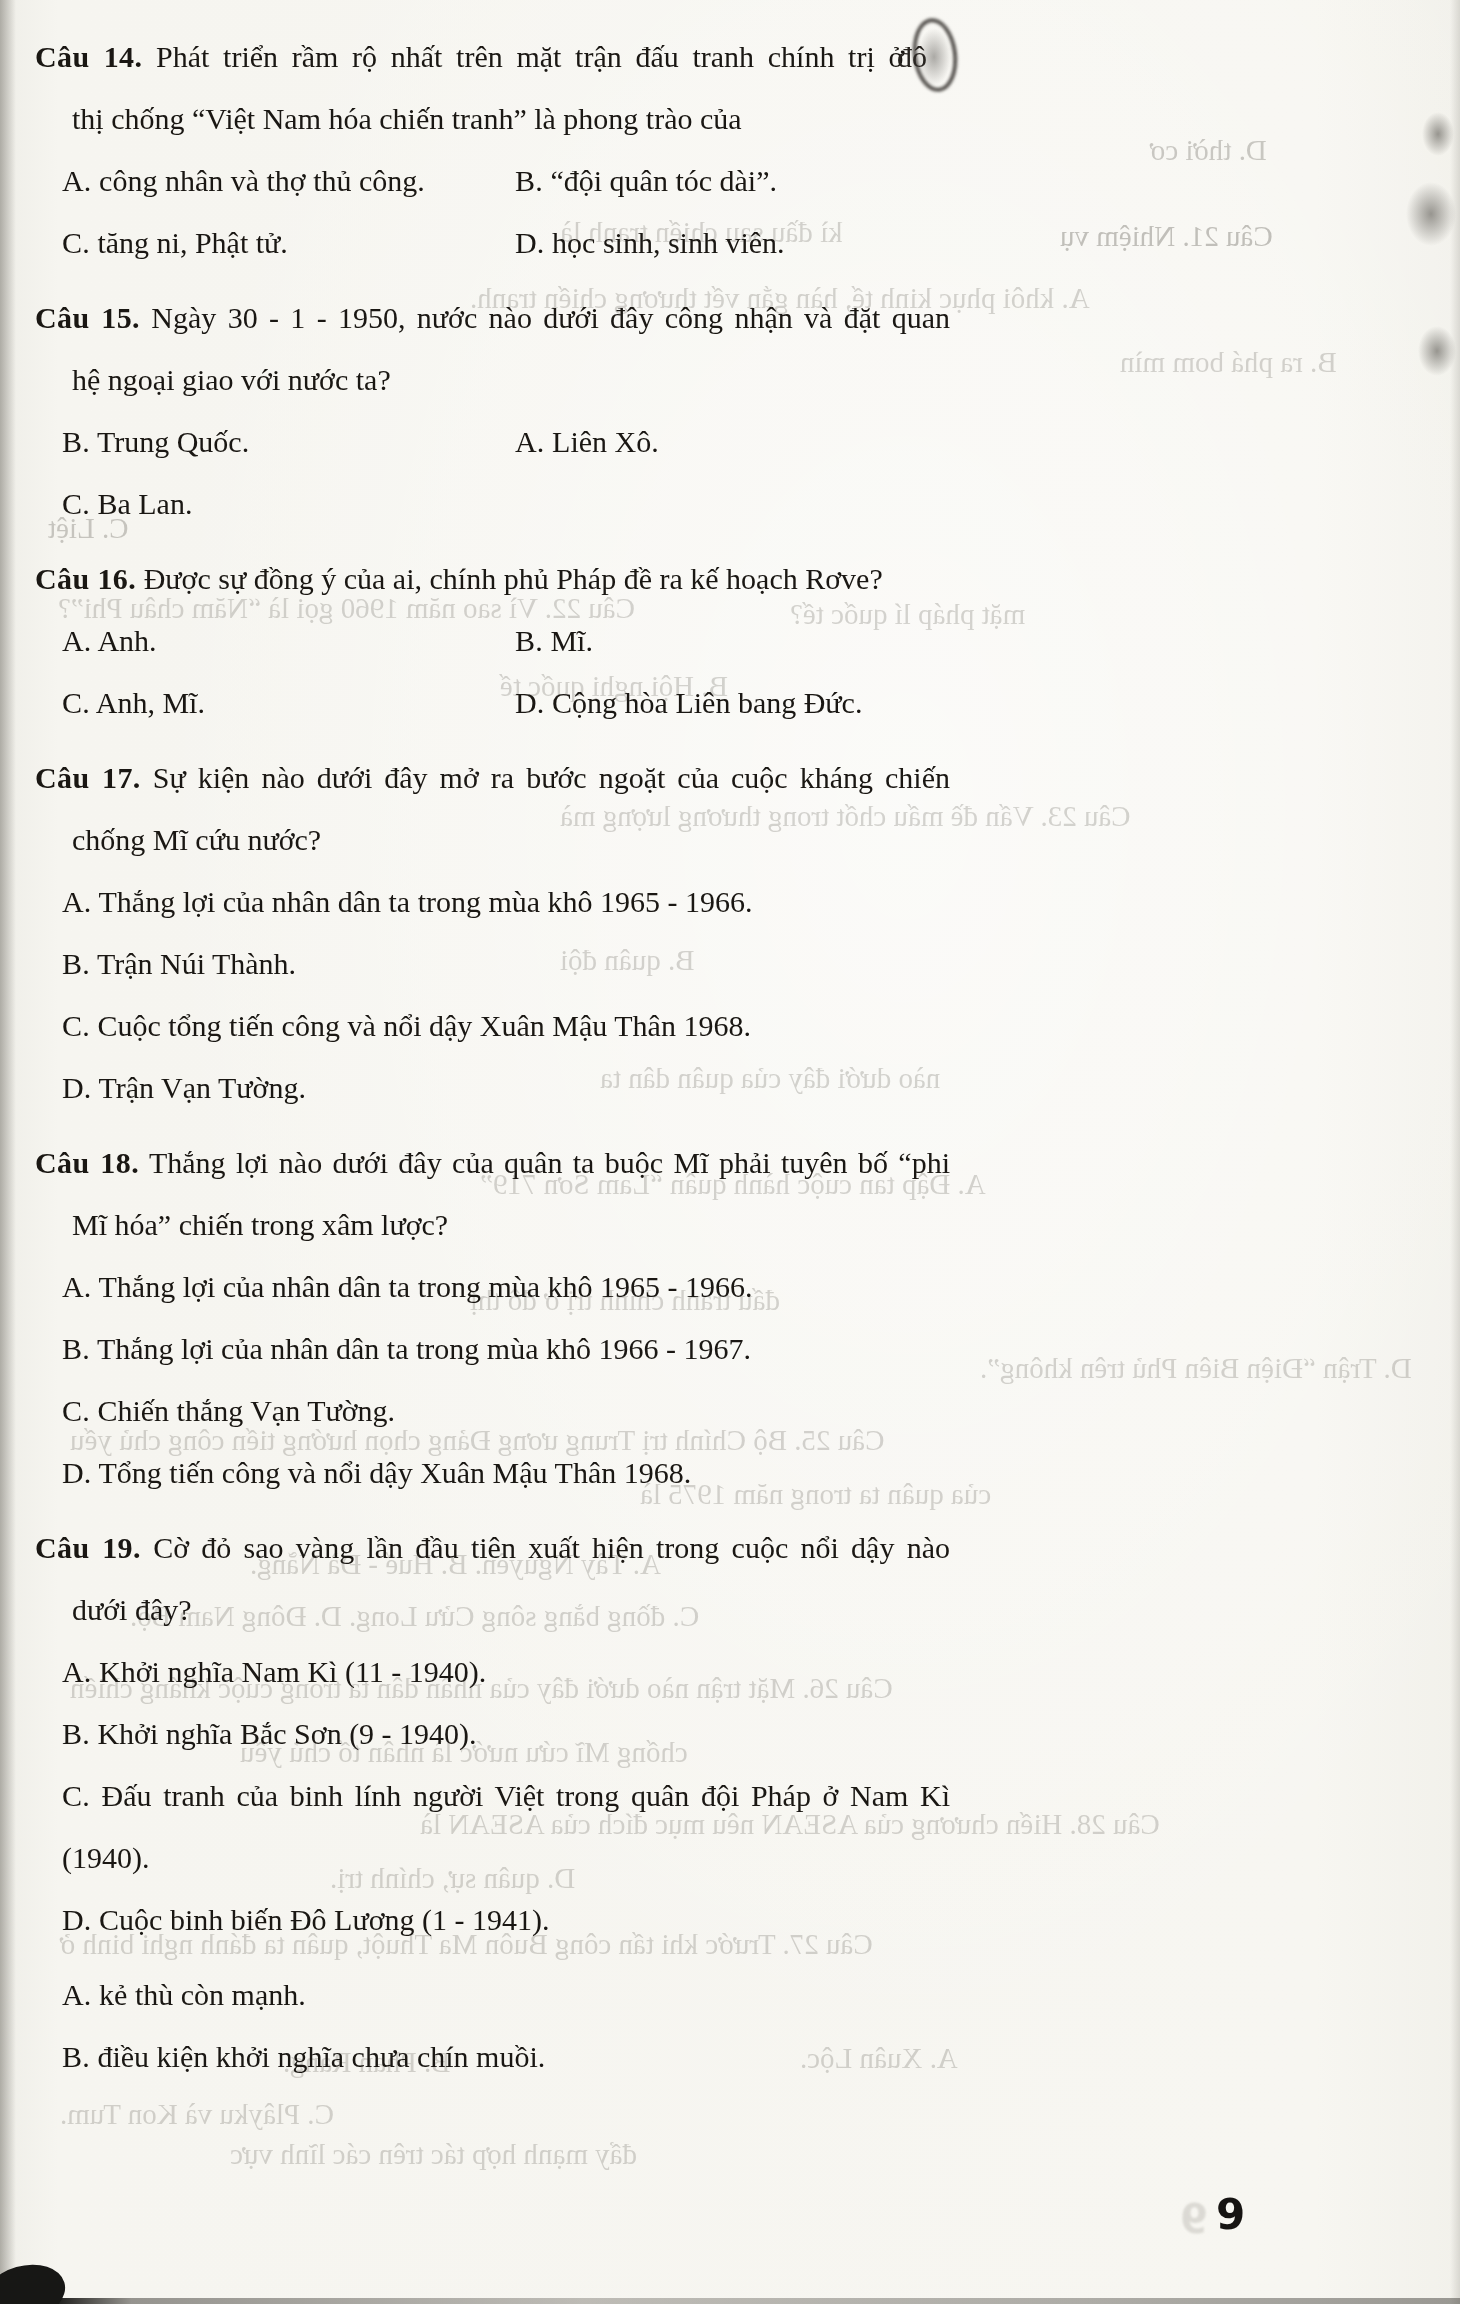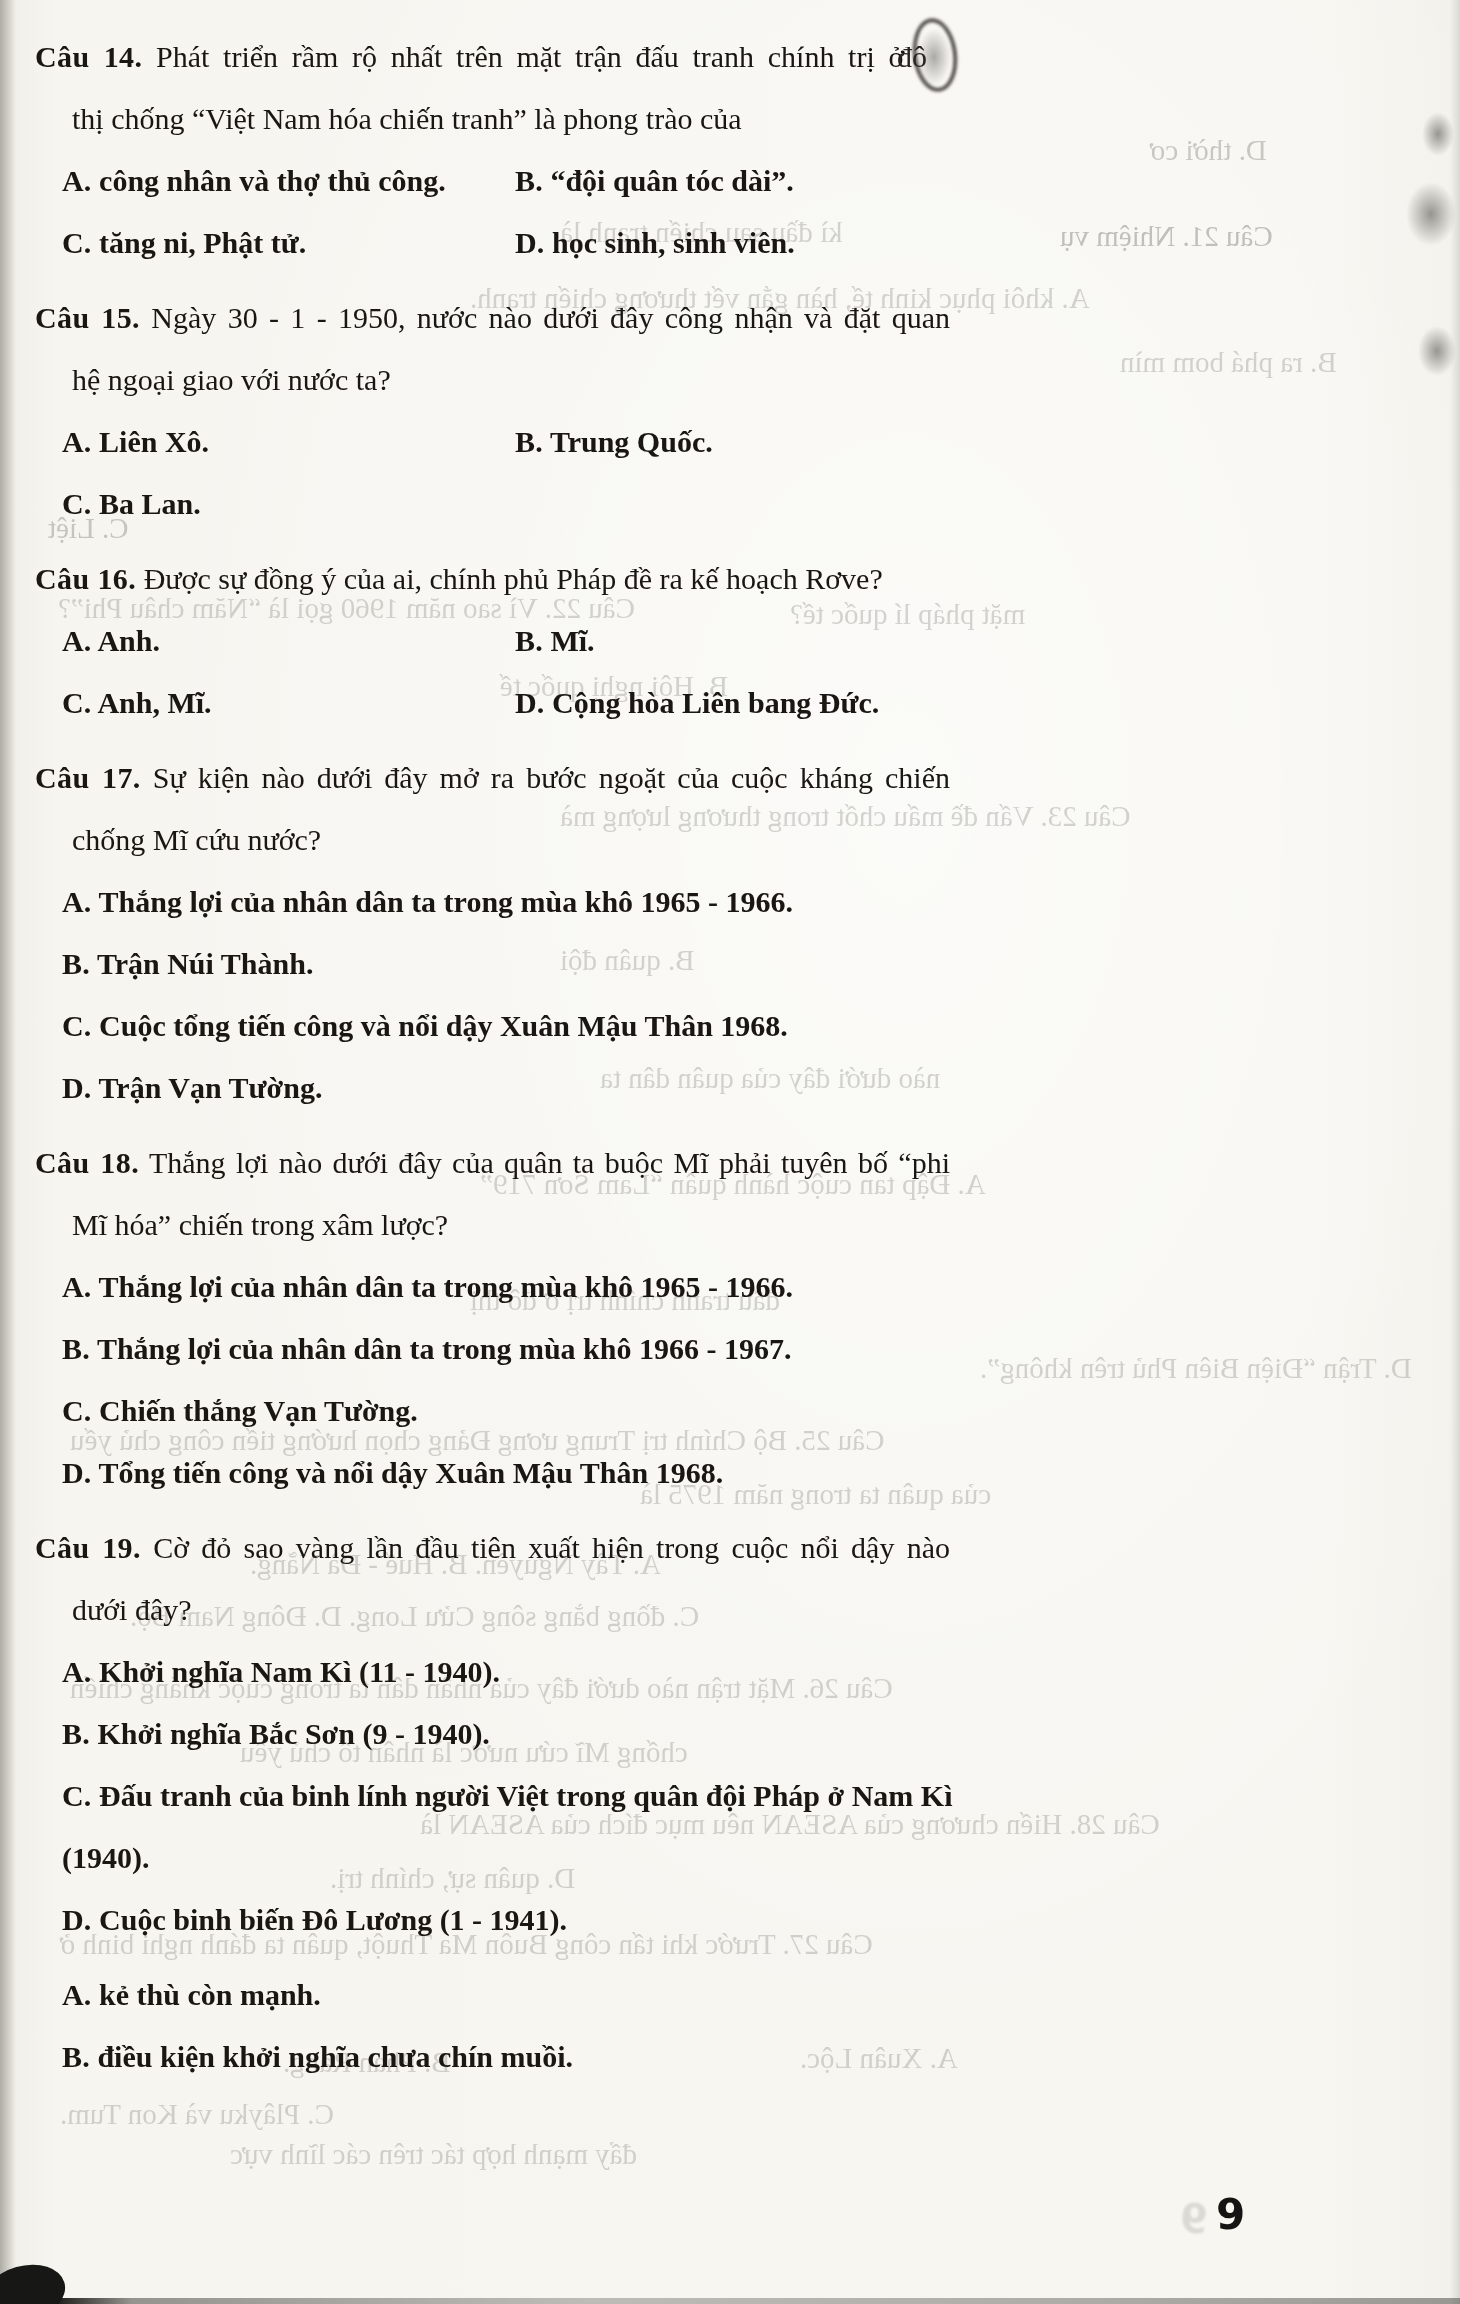--- a/index.html
+++ b/index.html
@@ -25,21 +25,21 @@
   .content{position:absolute;left:35px;top:26px;width:915px;z-index:3;}
   .question{padding-left:37px;font-size:30px;}
   .question + .question{margin-top:13px;}
   .qline{line-height:62px;white-space:nowrap;}
   .qline.first{text-indent:-37px;}
   .jl{white-space:normal;text-align:justify;text-align-last:justify;}
   .q-label{font-weight:bold;letter-spacing:.4px;}
   .options{margin-left:-10px;}
   .twocol{display:grid;grid-template-columns:453px auto;}
   .option{line-height:62px;}
-  .optline{line-height:62px;white-space:nowrap;font-weight:bold;}
+  .optline{line-height:62px;white-space:nowrap;}
   .opt-label{letter-spacing:.2px;}
   
   .circled{position:relative;display:inline-block;padding:0 16px;color:#26221e;}
   .circled::before{
     content:"";position:absolute;inset:-6px;border-radius:50%;
     background:radial-gradient(closest-side, rgba(45,42,38,.38), rgba(45,42,38,0) 78%);
   }
   .circled::after{
     content:"";position:absolute;left:-5px;right:-7px;top:-8px;bottom:-4px;
     border:4px solid rgba(48,44,40,.82);border-radius:50%;
@@ -131,24 +131,24 @@
           <div class="option">
             <div class="optline"><span class="opt-label">D.</span> <span>học sinh, sinh viên.</span></div>
           </div>
         </div>
       </div>
       <div class="question">
         <div class="qline first jl"><span class="q-label">Câu 15.</span> <span>Ngày 30 - 1 - 1950, nước nào dưới đây công nhận và đặt quan</span></div>
         <div class="qline"><span>hệ ngoại giao với nước ta?</span></div>
         <div class="options twocol">
           <div class="option">
+            <div class="optline"><span class="opt-label">B.</span> <span>Trung Quốc.</span></div>
+          </div>
+          <div class="option">
             <div class="optline"><span class="opt-label">A.</span> <span>Liên Xô.</span></div>
-          </div>
-          <div class="option">
-            <div class="optline"><span class="opt-label">B.</span> <span>Trung Quốc.</span></div>
           </div>
           <div class="option">
             <div class="optline"><span class="opt-label">C.</span> <span>Ba Lan.</span></div>
           </div>
         </div>
       </div>
       <div class="question">
         <div class="qline first"><span class="q-label">Câu 16.</span> <span>Được sự đồng ý của ai, chính phủ Pháp đề ra kế hoạch Rơve?</span></div>
         <div class="options twocol">
           <div class="option">

